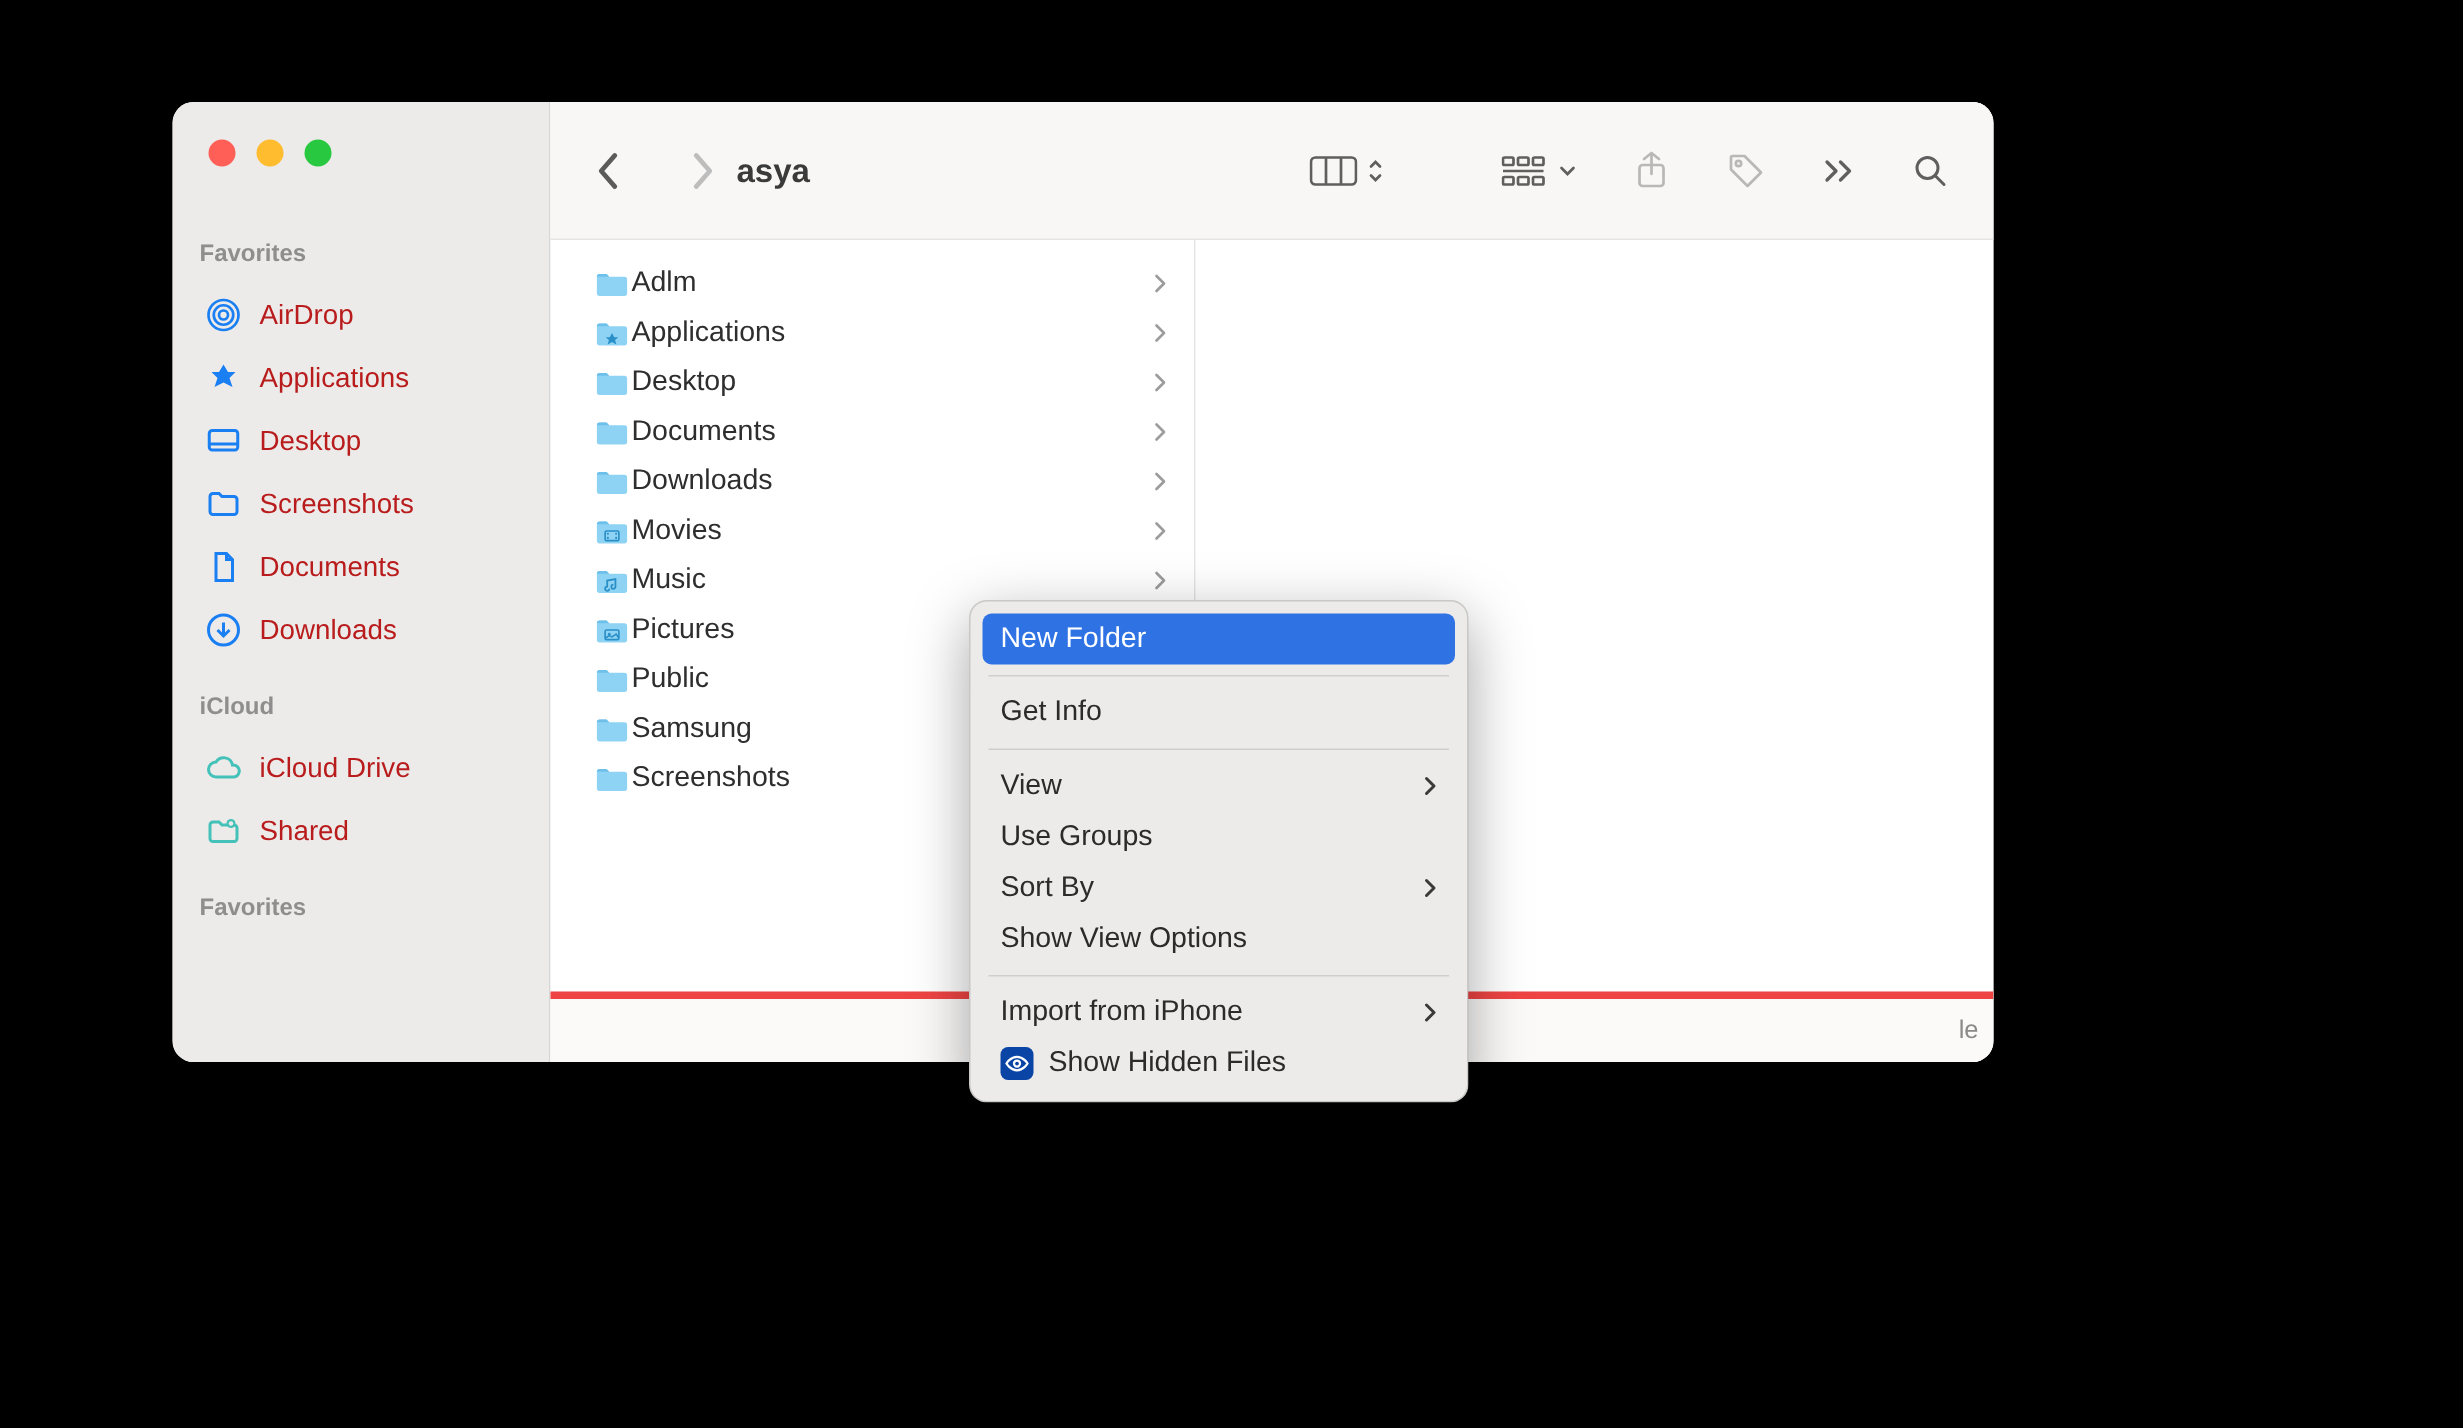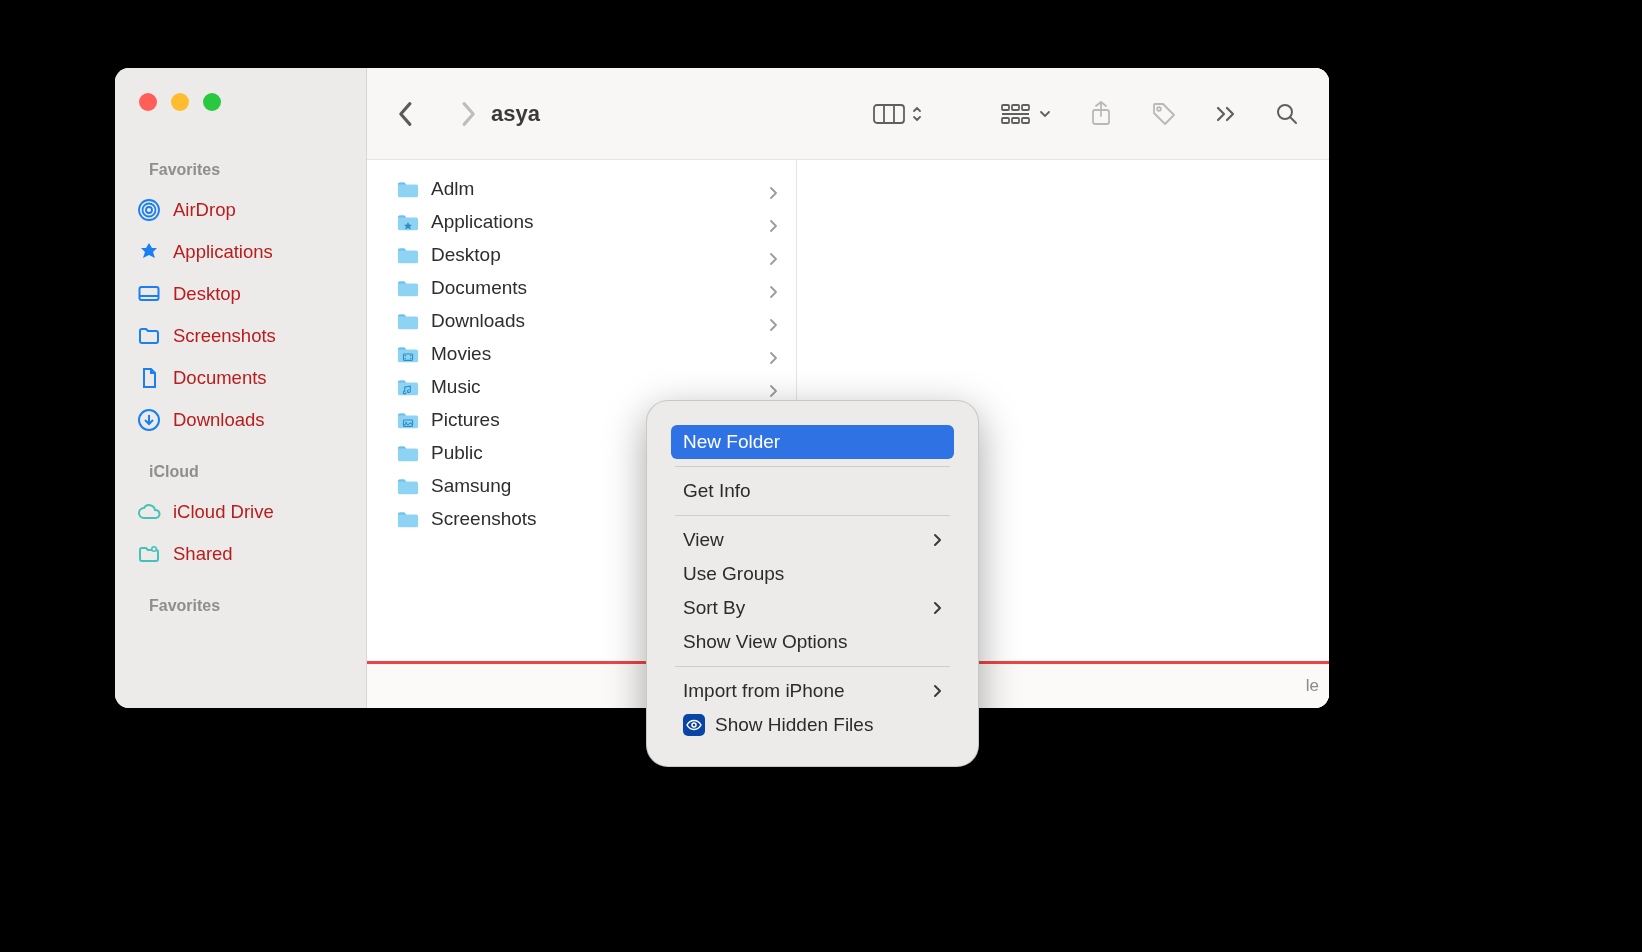--- a/index.html
+++ b/index.html
@@ -47,21 +47,21 @@
       height: 18px;
       border-radius: 50%;
     }
     .tdot.red { background: #ff5f57; }
     .tdot.yellow { background: #febc2e; }
     .tdot.green { background: #28c840; }
     .sb-section-label {
       color: #8e8e8e;
       font-size: 16px;
       font-weight: 600;
-      margin-left: 34px;
+      margin-left: 18px;
       margin-bottom: 10px;
     }
     .sb-item {
       display: flex;
       align-items: center;
       gap: 12px;
       padding: 9px 22px;
       font-size: 18.5px;
       color: #b91c1c;
       cursor: default;
@@ -115,52 +115,51 @@
       position: relative;
     }
     .column {
       width: 430px;
       border-right: 1px solid #e5e5e5;
       padding-top: 12px;
       overflow: hidden;
     }
     .row {
       display: flex;
-      align-items: flex-end;
-      gap: 10px;
+      align-items: center;
       padding: 5.5px 18px 5.5px 28px;
       font-size: 19px;
       color: #2e2e2e;
     }
     .row .folder-icon {
       flex-shrink: 0;
     }
     .row .label { flex: 1; white-space: nowrap; }
     .row .chev { flex-shrink: 0; }
     .statusbar {
       height: 47px;
-      border-top: 3px solid #ef4444;
+      border-top: 5px solid #ef4444;
       display: flex;
       align-items: center;
       justify-content: center;
       font-size: 17px;
       color: #8a8a8a;
       background: #fbfaf9;
     }
     
     .context-menu {
       position: absolute;
       left: 646px;
       top: 400px;
       width: 333px;
       background: #ecebe9;
-      border-radius: 22px;
+      border-radius: 12px;
       border: 1px solid rgba(0,0,0,0.15);
       box-shadow: 0 12px 40px rgba(0,0,0,0.35);
-      padding: 24px;
+      padding: 8px;
       z-index: 20;
     }
     .menu-item {
       display: flex;
       align-items: center;
       gap: 10px;
       padding: 6px 12px;
       font-size: 19px;
       color: #2b2b2b;
       border-radius: 6px;

